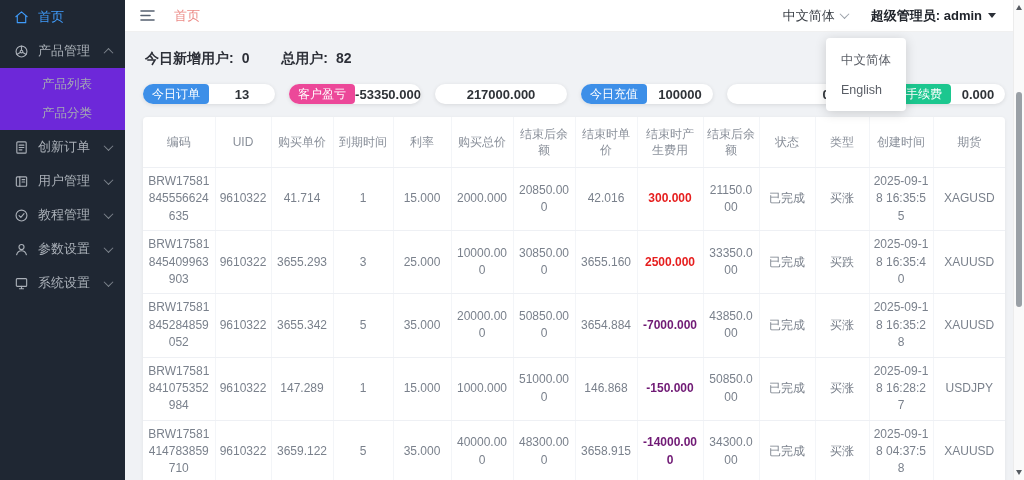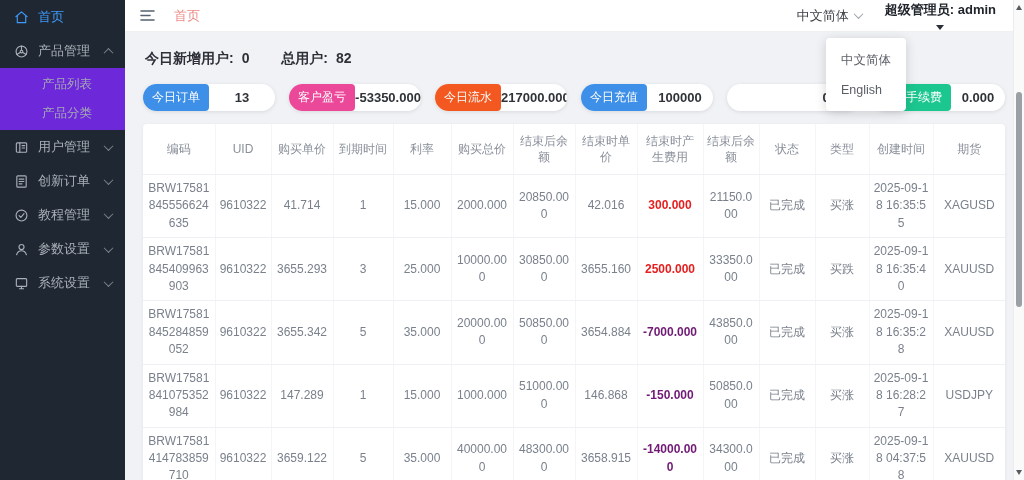--- a/index.html
+++ b/index.html
@@ -21,33 +21,33 @@
   .chev.up{transform:rotate(-135deg) translate(-1px,-1px);}
   .submenu{background:#6d28d9;padding:2px 4px;}
   .submenu-item{height:29px;line-height:29px;padding-left:38px;color:#a4aab2;font-size:12.5px;cursor:pointer;}
   
   .topbar{position:absolute;left:125px;right:0;top:0;height:32px;background:#ffffff;border-bottom:1px solid #f0f0f0;display:flex;align-items:center;padding:0 28px 0 14px;box-sizing:border-box;z-index:10;}
   .hamburger svg{width:17px;height:17px;stroke:#556070;stroke-width:1.6;stroke-linecap:round;fill:none;display:block;}
   .breadcrumb{margin-left:18px;font-size:13px;color:#ec8b87;}
   .topbar-right{margin-left:auto;display:flex;align-items:center;gap:20px;}
   .lang-switch{display:flex;align-items:center;gap:6px;font-size:13px;color:#3a3f46;cursor:pointer;}
   .lang-switch .chev{border-color:#9aa0a8;}
-  .admin-menu{display:flex;align-items:center;gap:6px;font-size:13px;font-weight:bold;color:#20242b;cursor:pointer;flex-direction:column;}
+  .admin-menu{display:flex;align-items:center;gap:6px;font-size:13px;font-weight:bold;color:#20242b;cursor:pointer;}
   .caret-down{width:0;height:0;border-left:4px solid transparent;border-right:4px solid transparent;border-top:5px solid #2b3038;}
   
   .lang-menu{position:absolute;top:38px;right:118px;min-width:60px;background:#fff;border-radius:4px;box-shadow:0 2px 12px rgba(0,0,0,0.16);padding:7px 0;z-index:30;}
   .lang-menu-item{padding:7px 15px;font-size:12.5px;color:#5a5e66;white-space:nowrap;cursor:pointer;}
   
   .content{position:absolute;left:125px;right:0;top:32px;bottom:0;padding:14px 19px 0 18px;box-sizing:border-box;}
   .summary{font-size:14px;color:#2d3038;margin:4px 0 16px 2px;}
   .summary b{font-weight:bold;margin-right:28px;}
   .summary .num{margin-left:8px;}
   
   .cards{display:flex;gap:14px;margin-bottom:13px;}
-  .stat-card{flex:1;height:27px;background:#fff;border-radius:16px;box-shadow:0 1px 4px rgba(0,0,0,0.10);display:flex;overflow:hidden;}
+  .stat-card{flex:1;height:20px;background:#fff;border-radius:16px;box-shadow:0 1px 4px rgba(0,0,0,0.10);display:flex;overflow:hidden;}
   .stat-label{color:#fff;font-size:12px;display:flex;align-items:center;padding:0 9px;border-radius:4px;white-space:nowrap;}
   .stat-value{flex:1;display:flex;align-items:center;justify-content:center;font-size:13px;font-weight:bold;color:#2f3338;}
   
   .table-card{background:#fff;border-radius:4px;box-shadow:0 1px 4px rgba(0,0,0,0.06);}
   table{width:100%;border-collapse:collapse;table-layout:fixed;font-size:12px;color:#7a818c;}
   th{height:42px;font-weight:normal;color:#8a909a;border-bottom:1px solid #eef0f4;border-right:1px solid #f3f5f8;padding:4px 3px;line-height:1.35;}
   td{text-align:center;padding:5px 4px;line-height:1.45;border-bottom:1px solid #eef0f4;border-right:1px solid #f3f5f8;word-break:break-all;}
   th:last-child,td:last-child{border-right:none;}
   .fee-pos{color:#e61e1e;font-weight:bold;}
   .fee-neg{color:#701a75;font-weight:bold;}
@@ -82,35 +82,35 @@
         <span class="s-label">产品管理</span>
         <span class="chev up"></span>
       </div>
       <div class="submenu">
         <div class="submenu-item">产品列表</div>
         <div class="submenu-item">产品分类</div>
       </div>
       <div class="side-item">
         <span class="s-ico">
           <svg viewBox="0 0 16 16">
+            <rect x="3" y="2" width="10" height="12" rx="1"></rect>
+            <path d="M5.5 5.5h5M5.5 8h5M5.5 10.5h3"></path>
+          </svg>
+        </span>
+        <span class="s-label">创新订单</span>
+        <span class="chev down"></span>
+      </div>
+      <div class="side-item">
+        <span class="s-ico">
+          <svg viewBox="0 0 16 16">
             <rect x="2.5" y="3" width="11" height="10" rx="1"></rect>
             <path d="M6.2 3v10M8.6 6h2.8M8.6 8.5h2.8"></path>
           </svg>
         </span>
         <span class="s-label">用户管理</span>
-        <span class="chev down"></span>
-      </div>
-      <div class="side-item">
-        <span class="s-ico">
-          <svg viewBox="0 0 16 16">
-            <rect x="3" y="2" width="10" height="12" rx="1"></rect>
-            <path d="M5.5 5.5h5M5.5 8h5M5.5 10.5h3"></path>
-          </svg>
-        </span>
-        <span class="s-label">创新订单</span>
         <span class="chev down"></span>
       </div>
       <div class="side-item">
         <span class="s-ico">
           <svg viewBox="0 0 16 16">
             <circle cx="8" cy="8" r="5.8"></circle>
             <path d="M5.4 8.1l1.9 1.9 3.4-3.9"></path>
           </svg>
         </span>
         <span class="s-label">教程管理</span>
@@ -172,21 +172,20 @@
   <div class="cards">
       <div class="stat-card">
         <span class="stat-label" style="background: rgb(61, 143, 232);">今日订单</span>
         <span class="stat-value">13</span>
       </div>
       <div class="stat-card">
         <span class="stat-label" style="background: #ec4899;">客户盈亏</span>
         <span class="stat-value">-53350.000</span>
       </div>
       <div class="stat-card">
-        <span class="stat-label" style="background: rgb(242, 88, 31);">今日流水</span>
         <span class="stat-value">217000.000</span>
       </div>
       <div class="stat-card">
         <span class="stat-label" style="background: rgb(61, 143, 232);">今日充值</span>
         <span class="stat-value">100000</span>
       </div>
       <div class="stat-card">
         <span class="stat-label" style="background: #d946ef; margin-top: 44px;">今日提现</span>
         <span class="stat-value">0</span>
       </div>

